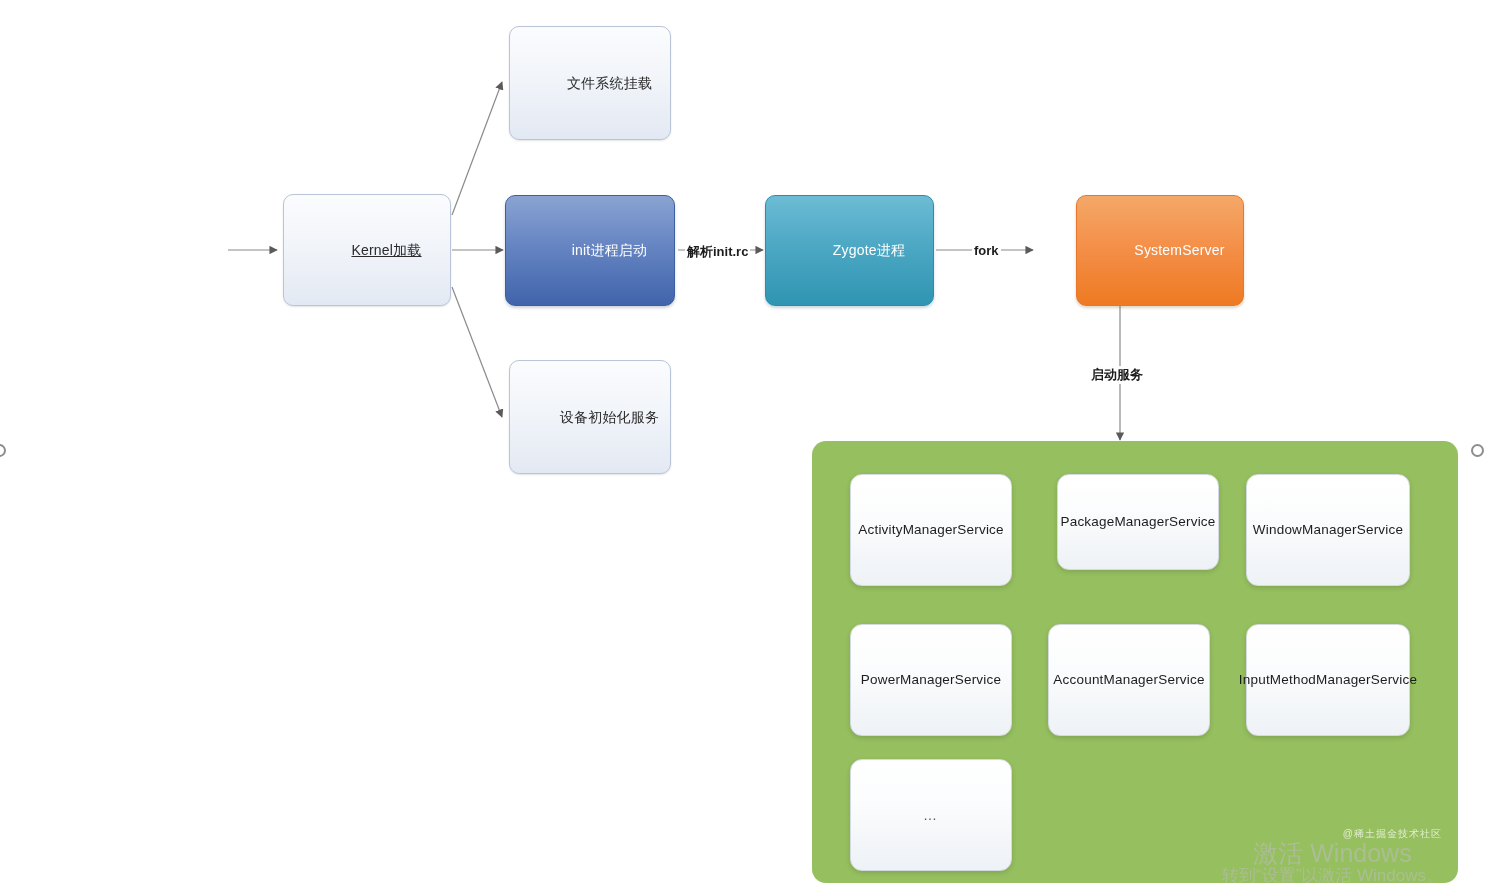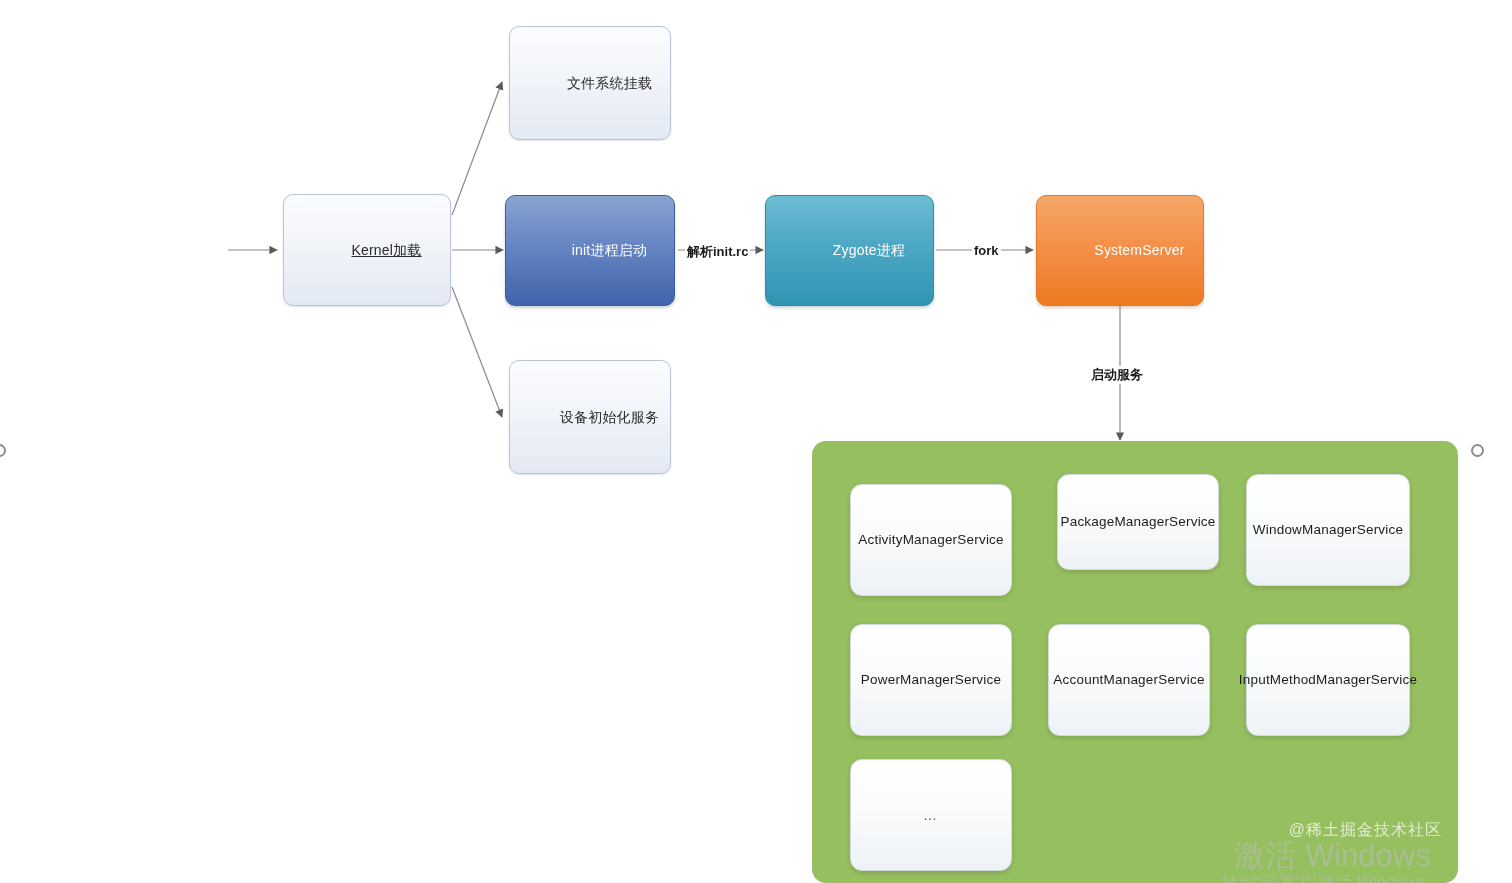--- a/index.html
+++ b/index.html
@@ -60,20 +60,21 @@
     color: #ffffff;
     box-shadow: 0 2px 3px rgba(20,70,90,.22);
     text-align: right;
   }
 
   .node.orange {
     background: linear-gradient(180deg, #f4a868 0%, #f4904a 45%, #ee7a22 100%);
     border: 1px solid #e7782a;
     color: #ffffff;
     box-shadow: 0 2px 3px rgba(110,60,10,.22);
+    margin-left: 40px;
   }
 
   
   .node.chip {
     background: linear-gradient(180deg, #ffffff 0%, #fbfcfd 40%, #eef2f6 100%);
     border: 1px solid #d3dae2;
     border-radius: 12px;
     color: #1d1d1d;
     font-size: 13.5px;
     box-shadow: 0 2px 4px rgba(60,80,40,.22);
@@ -105,32 +106,32 @@
     width: 13px; height: 13px;
     border: 2px solid #8d8d8d;
     border-radius: 50%;
     background: #ffffff;
   }
   .handle.left { left: -7px; }
 
   
   #site-watermark {
     position: absolute;
-    font-size: 16px;
+    font-size: 10px;
     color: rgba(255,255,255,.72);
     white-space: nowrap;
     letter-spacing: 1px;
   }
   #os-watermark {
     position: absolute;
     color: rgba(190,190,190,.55);
     white-space: nowrap;
     text-align: center;
   }
-  #os-watermark .line1 { font-size: 31px; line-height: 1.05; }
+  #os-watermark .line1 { font-size: 25px; line-height: 1.05; }
   #os-watermark .line2 { font-size: 17px; line-height: 1.2; }
 </style>
 </head>
 <body>
 
 <div id="canvas">
 
   <svg id="edges" viewBox="0 0 1512 883" xmlns="http://www.w3.org/2000/svg">
     <defs>
       <marker id="arrow" viewBox="0 0 10 10" refX="9" refY="5" markerWidth="7" markerHeight="7" orient="auto-start-reverse">
@@ -181,21 +182,21 @@
   </div>
 
   <div class="edge-label" style="left:685px; top:243px;">解析init.rc</div>
 
   <div class="edge-label" style="left:972px; top:243px;">fork</div>
 
   <div class="edge-label" style="left:1089px; top:366px;">启动服务</div>
 
   <div id="service-group" style="left:812px; top:441px; width:646px; height:442px;">
 
-    <div class="node chip" style="left:38px; top:43px; width:162px; height:112px;">
+    <div class="node chip" style="left:38px; top:33px; width:162px; height:112px;">
       <span>ActivityManagerService</span>
     </div>
 
     <div class="node chip" style="left:218px; top:33px; width:162px; height:96px;margin-left:27px;">
       <span>PackageManagerService</span>
     </div>
 
     <div class="node chip" style="left:434px; top:33px; width:164px; height:112px;">
       <span>WindowManagerService</span>
     </div>

